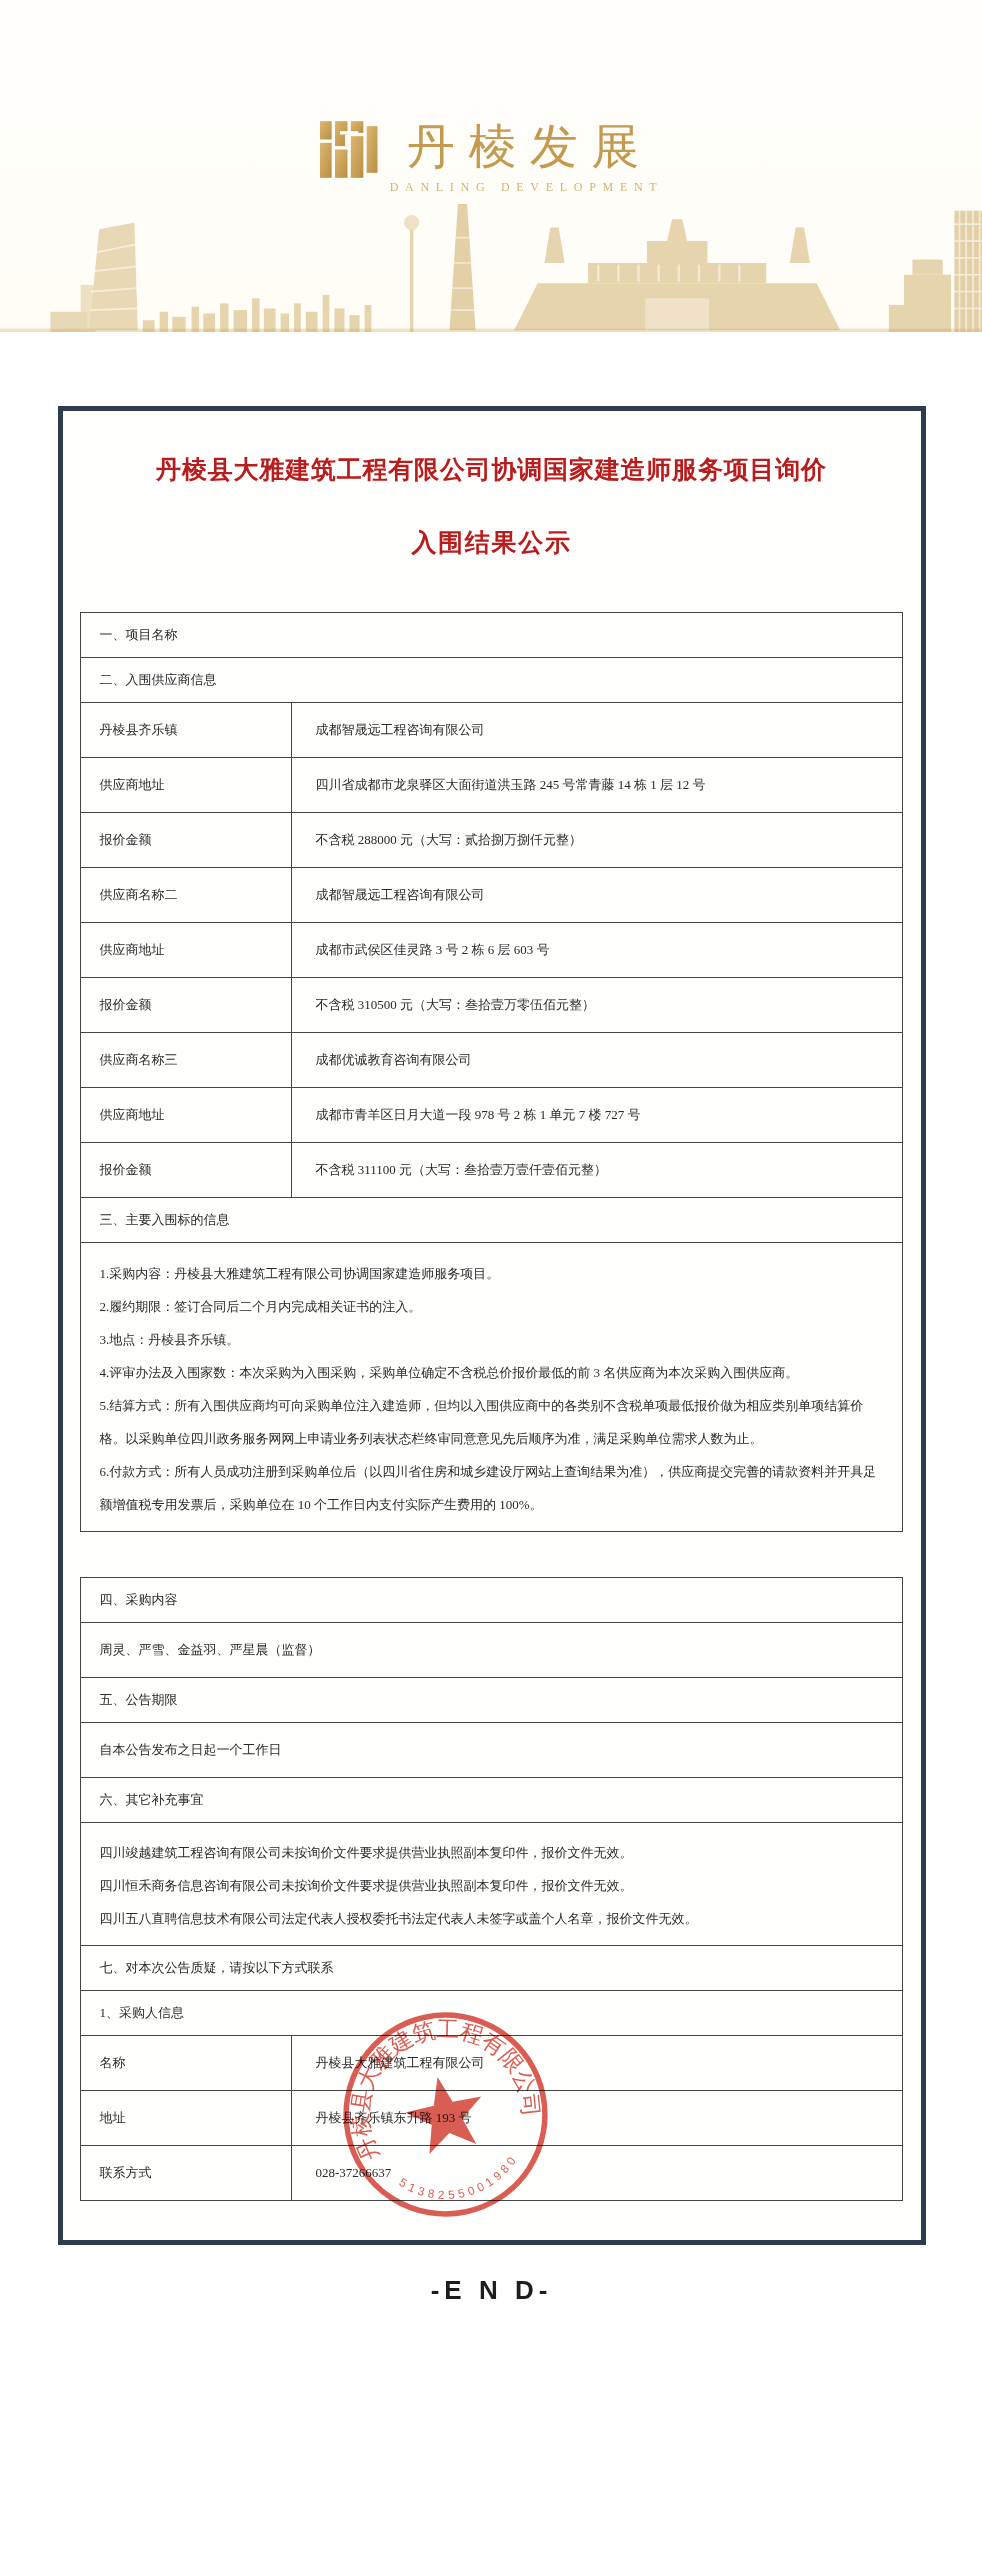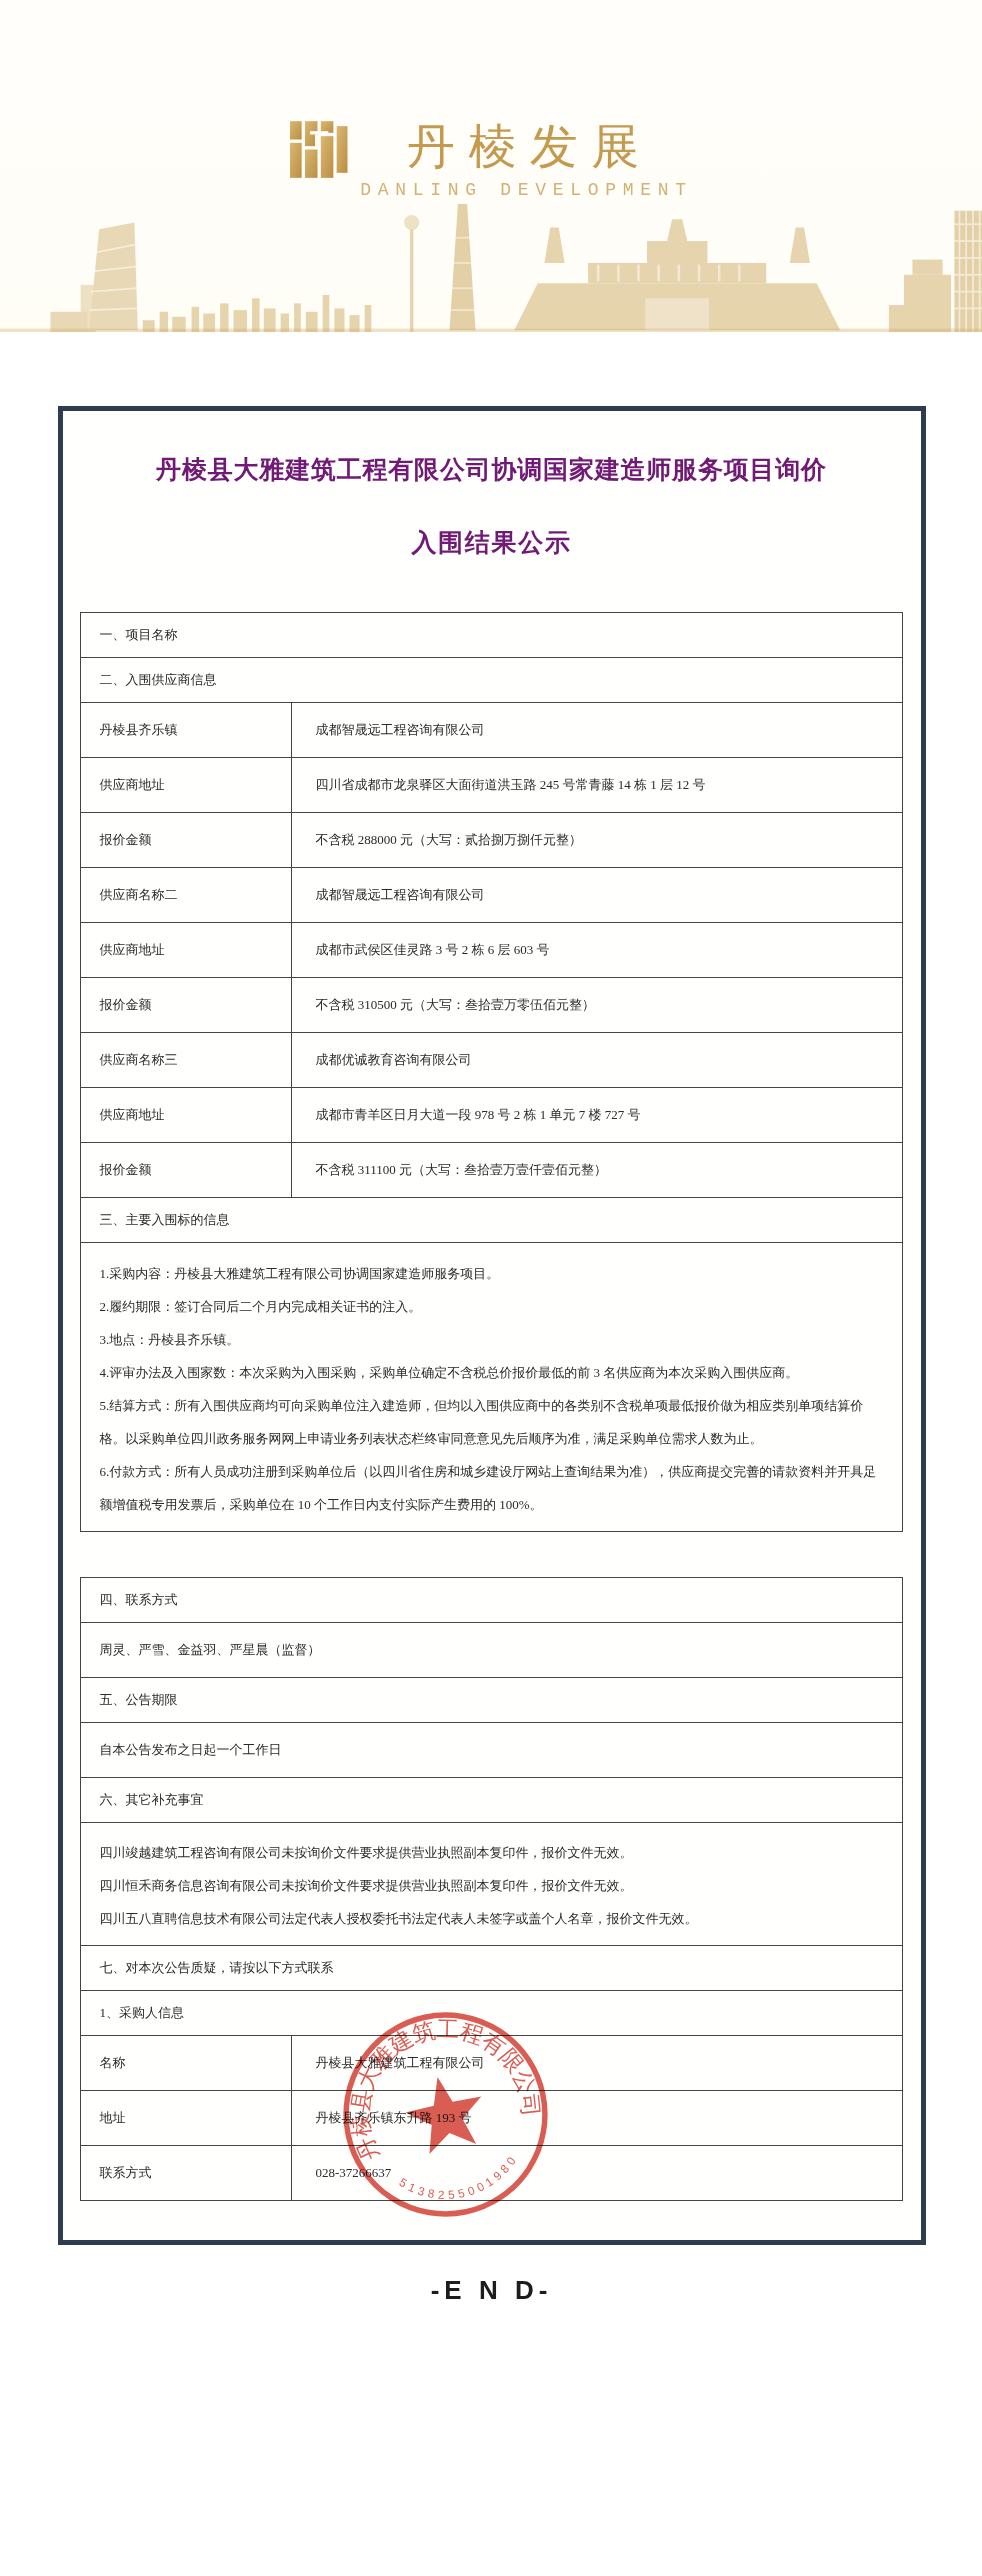--- a/index.html
+++ b/index.html
@@ -7,29 +7,29 @@
     width:983px;height:2576px;margin:0 auto;background:#ffffff;
     font-family:"Liberation Serif","DejaVu Serif",serif;color:#262626;
     overflow:hidden;position:relative;
   }
   
   .banner{position:relative;height:332px;background:linear-gradient(#fffefb,#fffdf6);}
   .brand-row{display:flex;justify-content:center;align-items:flex-start;gap:10px;padding-top:121px;position:relative;z-index:2;}
   .brand-logo{width:60px;height:57px;flex:0 0 auto;}
   .brand-text{display:flex;flex-direction:column;align-items:center;}
   .brand-cn{font-size:48px;line-height:52px;letter-spacing:13.4px;color:#c49a4e;font-weight:400;text-indent:6.7px;}
-  .brand-en{margin-top:6.7px;font-size:18px;letter-spacing:6.7px;color:#d2b275;font-family:Liberation Mono, monospace;}
+  .brand-en{margin-top:6.7px;font-size:12px;letter-spacing:6.7px;color:#d2b275;font-family:Liberation Serif, serif;}
   .skyline{position:absolute;left:0;bottom:0;width:983px;height:128px;color:#cfac67;z-index:1;}
   
   .doc-frame{
     position:relative;width:858px;margin:74px auto 0;
     border:5.9px solid #2d3c4f;background:#fffffe;
     padding:45px 0 39px;
   }
-  .doc-title{ text-align:center;font-weight:700;color:#701a75;}
+  .doc-title{ text-align:center;font-weight:700;color:#b91c1c;}
   .doc-title .l1{font-size:25px;line-height:28.6px;letter-spacing:0.8px;}
   .doc-title .l2{font-size:25px;line-height:28.6px;margin-top:44px;letter-spacing:1.7px;}
   table.sheet{width:823px;margin:55px auto 0;border-collapse:collapse;table-layout:fixed;}
   table.sheet td{border:1.7px solid #454545;font-size:13px;color:#2a2a2a;vertical-align:middle;}
   td.sec{height:44px;padding:0 18.5px;font-weight:400;}
   td.full{height:54px;padding:0 18.5px;}
   td.lab{width:211px;height:54px;padding:0 18.5px;}
   td.val{padding:0 23.5px;}
   td.paragraph{padding:13.4px 18.5px 10px;line-height:33px;}
   td.paragraph p{margin:0;}
@@ -245,21 +245,21 @@
     </table>
 
   <div class="tw2">
     <table class="sheet">
       <colgroup>
           <col style="width:211px">
           <col>
         </colgroup>
       <tbody>
           <tr>
-            <td class="sec" colspan="2">四、联系方式</td>
+            <td class="sec" colspan="2">四、采购内容</td>
           </tr>
       <tr>
             <td class="full" colspan="2">周灵、严雪、金益羽、严星晨（监督）</td>
           </tr>
       <tr>
             <td class="sec" colspan="2">五、公告期限</td>
           </tr>
       <tr>
             <td class="full" colspan="2">自本公告发布之日起一个工作日</td>
           </tr>

